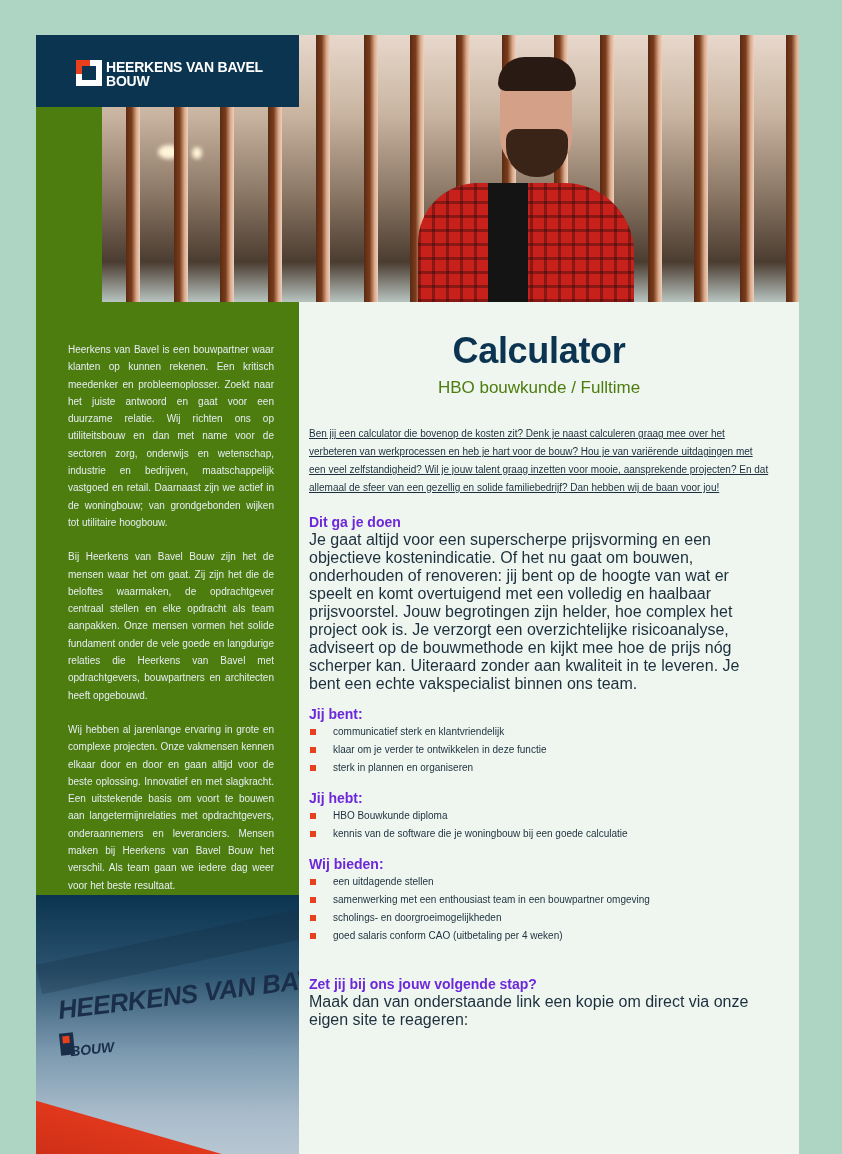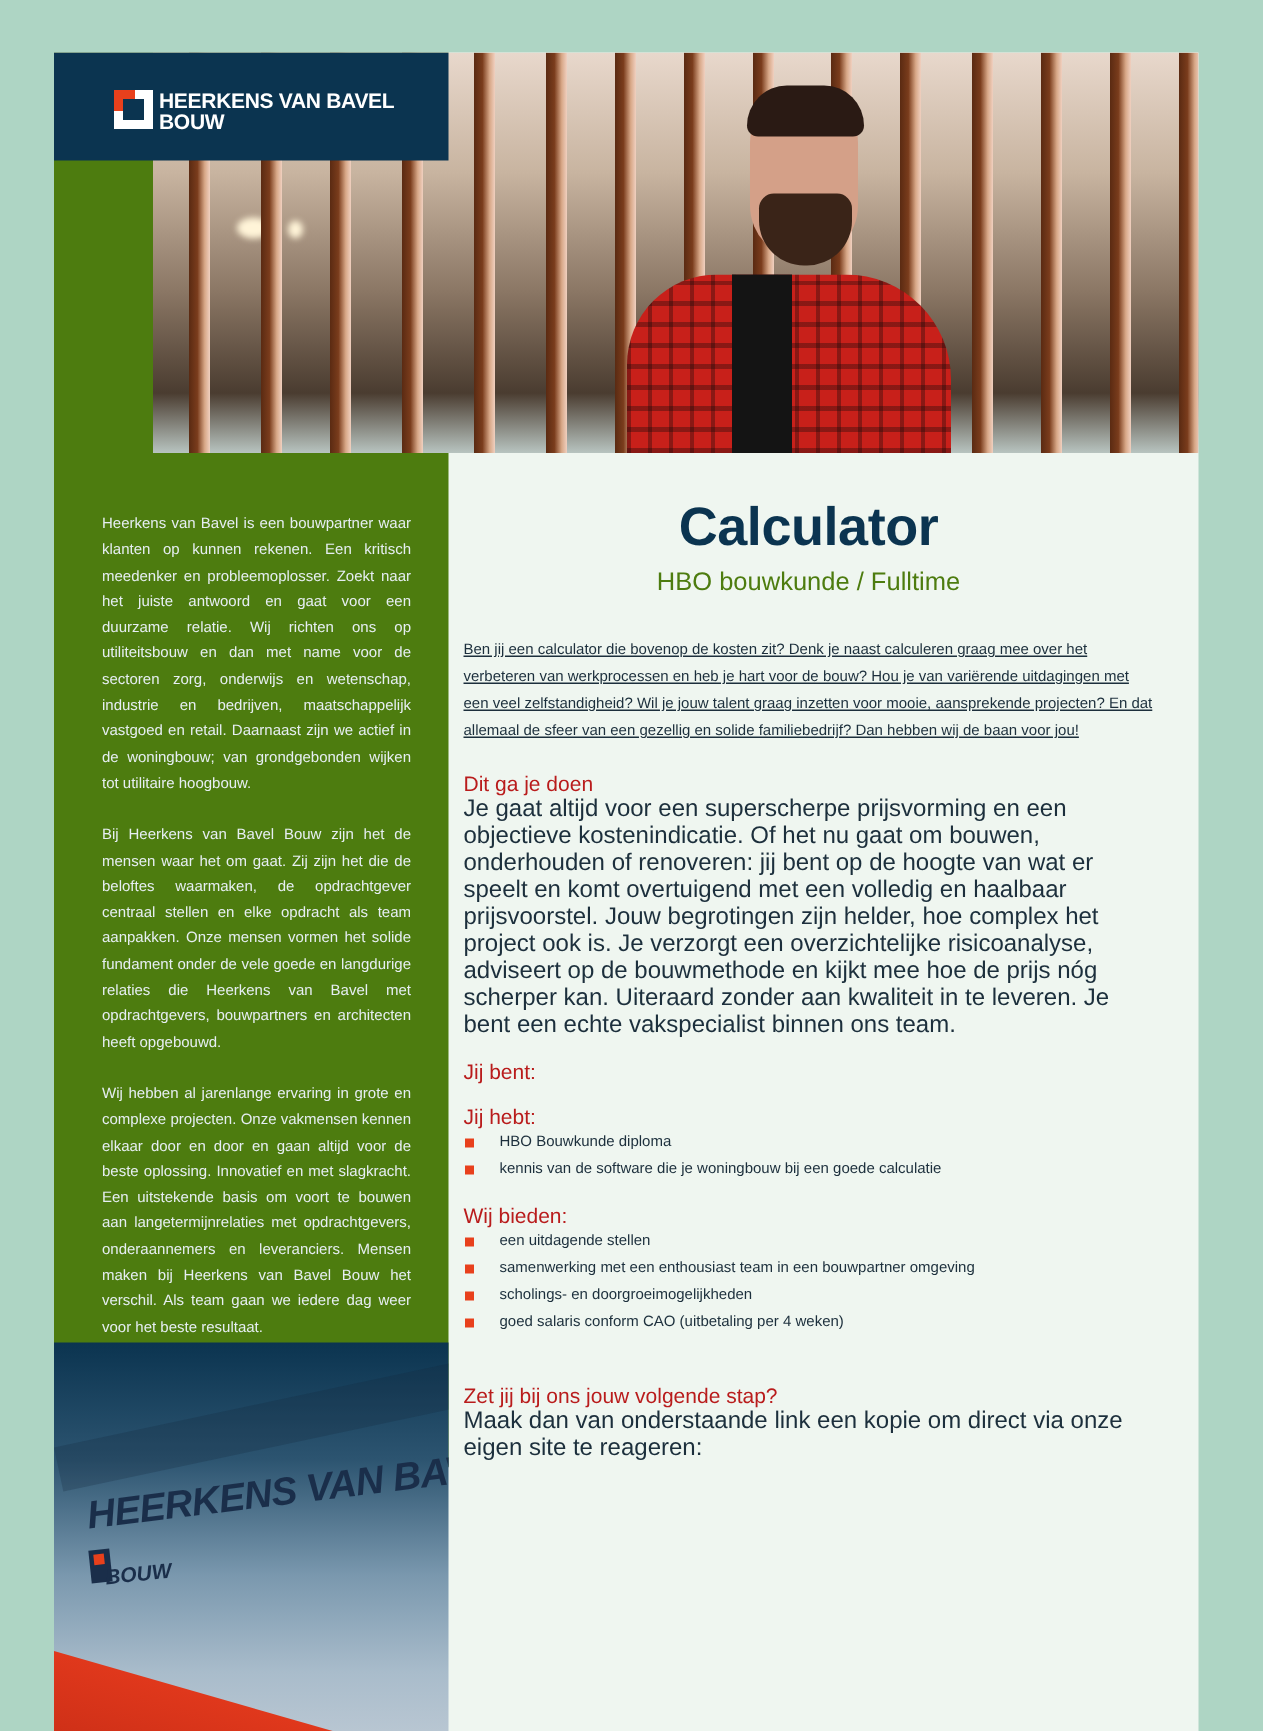--- a/index.html
+++ b/index.html
@@ -120,21 +120,21 @@
     text-align: center; font-size: 36px; font-weight: bold; color: #0b3450;
     margin: 6px 0 0 0; letter-spacing: -0.3px; line-height: 40px;
   }
   .subtitle {
     text-align: center; font-size: 17px; color: #4d7c0f; margin: 6px 0 0 0; line-height: 22px;
   }
   .intro {
     font-size: 10px; line-height: 18px; margin-top: 26px; color: #1c2f3c; text-decoration: underline;
   }
   h2 {
-    font-size: 14px; font-weight: normal; color: #b91c1c; margin: 0; line-height: 18px;
+    font-size: 14px; font-weight: bold; color: #6d28d9; margin: 0; line-height: 18px;
   }
   .sec { margin-top: 12px; }
   .sec p { font-size: 16px; line-height: 18px; margin: 0; color: #1c2f3c; }
   ul { list-style: none; margin: 0; padding: 0; }
   li { font-size: 10px; line-height: 18px; position: relative; padding-left: 24px; color: #1c2f3c; }
   li .bullet {
     position: absolute; left: 1px; top: 6px; width: 6px; height: 6px; background: #e8401c;
   }
   .cta { margin-top: 30px; }
   .cta .url { margin-top: 18px; }
@@ -203,20 +203,25 @@
     <div class="subtitle">HBO bouwkunde / Fulltime</div>
     <div class="intro">Ben jij een calculator die bovenop de kosten zit? Denk je naast calculeren graag mee over het verbeteren van werkprocessen en heb je hart voor de bouw? Hou je van variërende uitdagingen met een veel zelfstandigheid? Wil je jouw talent graag inzetten voor mooie, aansprekende projecten? En dat allemaal de sfeer van een gezellig en solide familiebedrijf? Dan hebben wij de baan voor jou!</div>
 
     <div class="sec" style="margin-top:16px;">
       <h2>Dit ga je doen</h2>
       <p>Je gaat altijd voor een superscherpe prijsvorming en een objectieve kostenindicatie. Of het nu gaat om bouwen, onderhouden of renoveren: jij bent op de hoogte van wat er speelt en komt overtuigend met een volledig en haalbaar prijsvoorstel. Jouw begrotingen zijn helder, hoe complex het project ook is. Je verzorgt een overzichtelijke risicoanalyse, adviseert op de bouwmethode en kijkt mee hoe de prijs nóg scherper kan. Uiteraard zonder aan kwaliteit in te leveren. Je bent een echte vakspecialist binnen ons team.</p>
     </div>
 
     <div class="sec">
       <h2>Jij bent:</h2>
+      <ul>
+        <li><span class="bullet"></span><span>communicatief sterk en klantvriendelijk</span></li>
+        <li><span class="bullet"></span><span>klaar om je verder te ontwikkelen in deze functie</span></li>
+        <li><span class="bullet"></span><span>sterk in plannen en organiseren</span></li>
+      </ul>
     </div>
 
     <div class="sec">
       <h2>Jij hebt:</h2>
       <ul>
         <li><span class="bullet"></span><span>HBO Bouwkunde diploma</span></li>
         <li><span class="bullet"></span><span>kennis van de software die je woningbouw bij een goede calculatie</span></li>
       </ul>
     </div>
 

